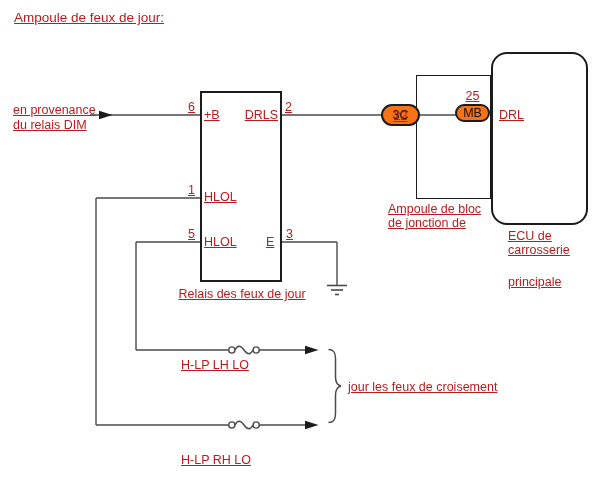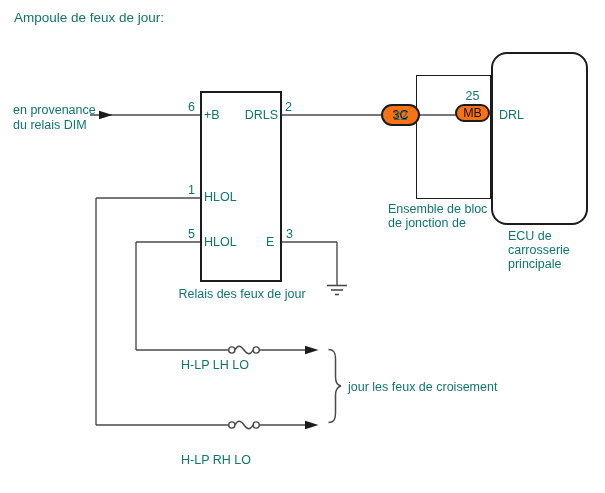--- a/index.html
+++ b/index.html
@@ -9,21 +9,22 @@
     background:#ffffff;
     font-family:"Liberation Sans", sans-serif;
     color:#111111;
     overflow:hidden;
   }
   .txt{
     position:absolute;
     font-size:12.5px;
     line-height:14px;
     white-space:nowrap;
-    color:#0f766e;
+    color:#b91c1c;
+    text-decoration:underline;
   }
   .title{font-size:13.5px;}
   .ra{text-align:right;}
   .ca{text-align:center;}
   .box{
     position:absolute;
     box-sizing:border-box;
     border:2px solid #1c1c1c;
     background:transparent;
   }
@@ -124,25 +125,25 @@
   <div class="txt" style="left:204px;top:108px;">+B</div>
   <div class="txt ra" style="left:230px;top:108px;width:48px;">DRLS</div>
   <div class="txt" style="left:204px;top:190px;">HLOL</div>
   <div class="txt" style="left:204px;top:235px;">HLOL</div>
   <div class="txt" style="left:266px;top:235px;">E</div>
 
   <div class="txt" style="left:499px;top:108px;">DRL</div>
 
   <div class="txt ca" style="left:160px;top:287px;width:164px;">Relais des feux de jour</div>
 
-  <div class="txt" style="left:388px;top:202px;">Ensemble de bloc</div>
+  <div class="txt" style="left:388px;top:202px;">Ampoule de bloc</div>
   <div class="txt" style="left:388px;top:216px;">de jonction de</div>
 
   <div class="txt" style="left:508px;top:229px;">ECU de</div>
   <div class="txt" style="left:508px;top:243px;">carrosserie</div>
-  <div class="txt" style="left:508px;top:257px;">principale</div>
+  <div class="txt" style="left:508px;top:275px;">principale</div>
 
   <div class="txt" style="left:181px;top:358px;">H-LP LH LO</div>
   <div class="txt" style="left:181px;top:433px;margin-top:20px;">H-LP RH LO</div>
 
   <div class="txt" style="left:348px;top:380px;">jour les feux de croisement</div>
 
 </div>
 
 </body></html>

